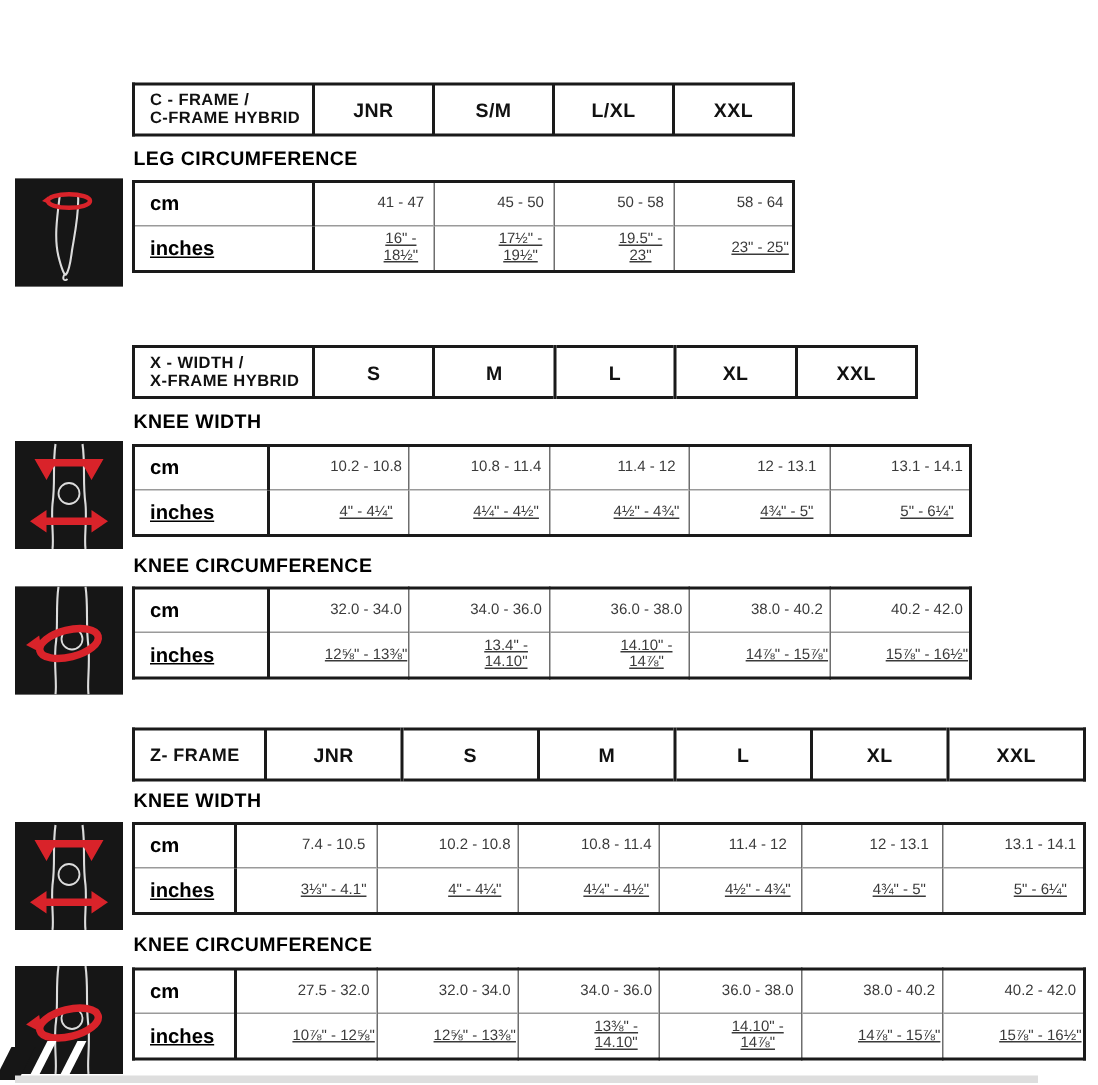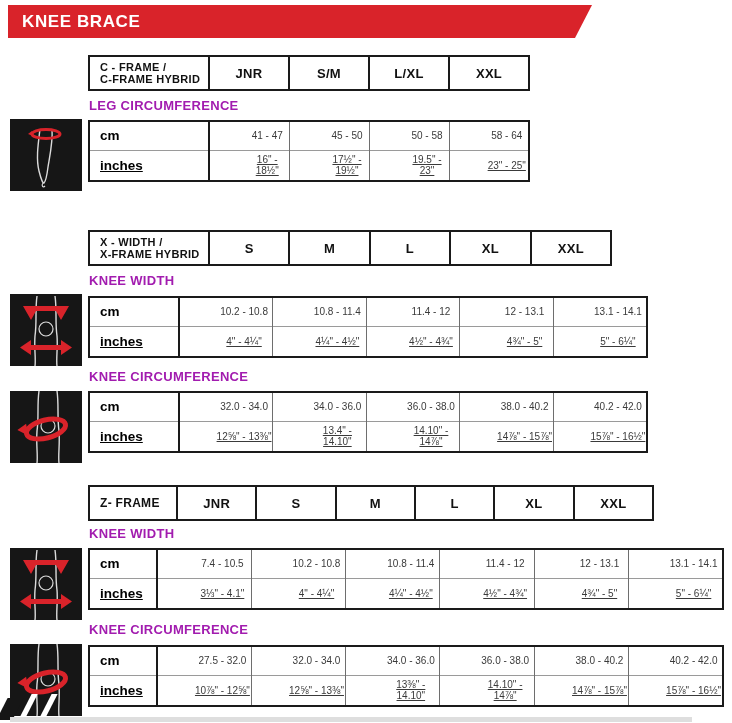--- a/index.html
+++ b/index.html
@@ -7,21 +7,21 @@
   body { font-family:"Liberation Sans", sans-serif; }
   .page { position:relative; width:732px; height:723px; background:#ffffff; overflow:hidden; }
 
   
   .banner { position:absolute; left:8px; top:5px; width:584px; height:33px; background:#d9232a;
             clip-path:polygon(0 0, 100% 0, calc(100% - 17px) 100%, 0 100%);
             display:flex; align-items:center; }
   .banner .title { color:#fff; font-weight:bold; font-size:17px; letter-spacing:.6px; padding-left:14px; }
 
   
-  .sec-title { position:absolute; font-weight:bold; font-size:13px; color:#a21caf; letter-spacing:.3px; }
+  .sec-title { position:absolute; font-weight:bold; font-size:13px; color:#000000; letter-spacing:.3px; }
 
   
   table { border-collapse:collapse; table-layout:fixed; position:absolute; background:#fff; }
   .hdr-table { border:2px solid #1a1a1a; }
   .hdr-table td { border-left:2px solid #1a1a1a; text-align:center; font-weight:bold;
                   font-size:13px; color:#111; height:34px; letter-spacing:.3px; }
   .hdr-table td.lbl { border-left:none; text-align:left; padding-left:10px; font-size:11px; line-height:12px; }
   .hdr-table.one-line td.lbl { font-size:12px; }
 
   .data-table { border:2px solid #1a1a1a; }
@@ -42,23 +42,20 @@
   
   .slash-black { position:absolute; background:#161616; transform:skewX(-27deg); }
   .slash-white { position:absolute; background:#ffffff; transform:skewX(-27deg); }
   .base-bar { position:absolute; left:10px; top:717px; width:682px; height:5px; background:#dedede; }
 </style>
 </head>
 <body>
 
 <div class="page">
 
-  <div class="banner">
-    <span class="title">KNEE BRACE</span>
-  </div>
 
   <table class="hdr-table" style="left:88px; top:55px; width:442px;">
     <colgroup>
         <col style="width:120px">
       </colgroup>
     <tbody>
         <tr>
       <td class="lbl">
         <span>C - FRAME /</span><br>
         <span>C-FRAME HYBRID</span>
@@ -195,21 +192,21 @@
       <td class="lbl">inches</td>
       <td class="v first">12⅝" - 13⅜"</td>
       <td class="v">13.4" - 14.10"</td>
       <td class="v">14.10" - 14⅞"</td>
       <td class="v">14⅞" - 15⅞"</td>
       <td class="v">15⅞" - 16½"</td>
     </tr>
   </tbody>
     </table>
 
-  <table class="hdr-table one-line" style="left:88px; top:485px; width:566px;">
+  <table class="hdr-table one-line" style="left:88px; top:485px; width:636px;">
     <colgroup>
         <col style="width:88px">
       </colgroup>
     <tbody>
         <tr>
       <td class="lbl">
         <span>Z- FRAME</span>
       </td>
       <td>JNR</td>
       <td>S</td>

